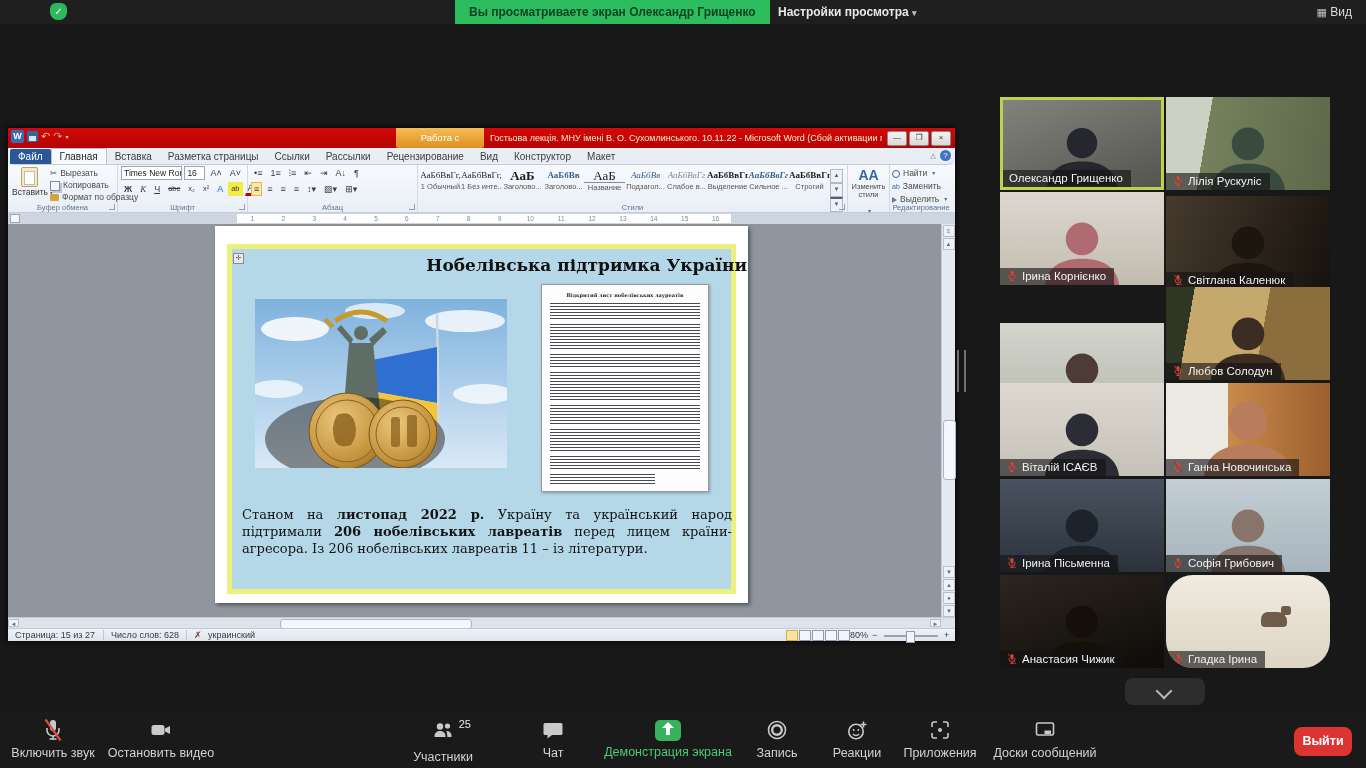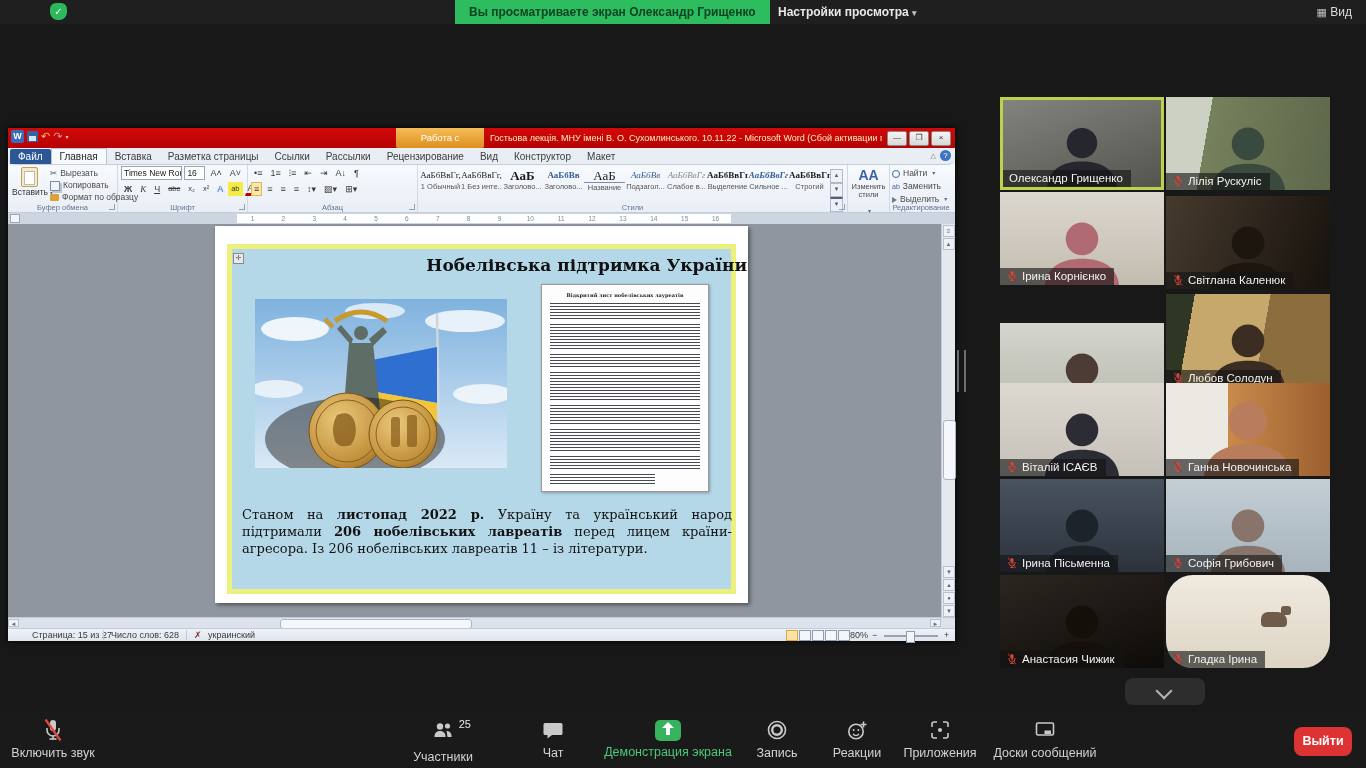--- a/index.html
+++ b/index.html
@@ -444,21 +444,21 @@
       </div>
     </div>
 
     <div class="hscroll">
       <span class="harrow" style="left:0">◄</span>
       <div class="hthumb"></div>
       <span class="harrow" style="right:14px">►</span>
     </div>
 
     <div class="wstatus">
-      <span class="stseg" style="left:24px">Страница: 15 из 27</span>
+      <span class="stseg" style="left:7px">Страница: 15 из 27</span>
       <span class="stdiv" style="left:95px"></span>
       <span class="stseg" style="left:103px">Число слов: 628</span>
       <span class="stdiv" style="left:178px"></span>
       <span class="stseg" style="left:186px;color:#8a2f2f">✗</span>
       <span class="stseg" style="left:200px">украинский</span>
       <span class="stseg" style="left:778px"><span class="viewic on"></span><span class="viewic"></span><span class="viewic"></span><span class="viewic"></span><span class="viewic"></span></span>
       <span class="stseg" style="left:842px">80%</span>
       <span class="stseg" style="left:864px">−</span>
       <span class="stseg" style="left:872px"><span class="ztrack"><span class="zthumb"></span></span></span>
       <span class="stseg" style="left:936px">+</span>
@@ -513,21 +513,21 @@
       <svg class="person" viewBox="0 0 100 64" style="color:#4d3c35">
           <use href="#person" fill="currentColor"></use>
         </svg>
       <div class="nm">
           <svg width="12" height="12" viewBox="0 0 24 24">
             <use href="#micoff"></use>
           </svg>
           <span>Інна Родіонова</span>
         </div>
     </div>
-    <div class="tile t6" style="left:1166px;top:294px">
+    <div class="tile t6" style="left:1166px;top:287px">
       <svg class="person" viewBox="0 0 100 64" style="color:#3b2d22">
           <use href="#person" fill="currentColor"></use>
         </svg>
       <div class="nm">
           <svg width="12" height="12" viewBox="0 0 24 24">
             <use href="#micoff"></use>
           </svg>
           <span>Любов Солодун</span>
         </div>
     </div>
@@ -605,20 +605,27 @@
       <svg width="24" height="24" viewBox="0 0 24 24">
           <rect x="9" y="2" width="6" height="11" rx="3" fill="#c9c9c9"></rect>
           <path d="M6 10v2a6 6 0 0 0 12 0v-2" stroke="#c9c9c9" fill="none" stroke-width="1.6"></path>
           <line x1="12" y1="18" x2="12" y2="21" stroke="#c9c9c9" stroke-width="1.6"></line>
           <line x1="8.5" y1="21" x2="15.5" y2="21" stroke="#c9c9c9" stroke-width="1.6"></line>
           <line x1="4.5" y1="1.5" x2="19.5" y2="22.5" stroke="#e04a3f" stroke-width="2.2"></line>
         </svg>
       <span class="lbl">Включить звук</span>
     </div>
 
+    <div class="tbtn" style="left:106px;width:110px">
+      <svg width="24" height="24" viewBox="0 0 24 24">
+          <rect x="2.5" y="7" width="13" height="10" rx="2.5" fill="#c9c9c9"></rect>
+          <path d="M16 10.5 21 8v8l-5-2.5z" fill="#c9c9c9"></path>
+        </svg>
+      <span class="lbl">Остановить видео</span>
+    </div>
 
     <div class="tbtn" style="left:392px;width:102px">
       <span style="position:relative">
         <svg width="24" height="24" viewBox="0 0 24 24">
             <circle cx="9" cy="8.5" r="3.2" fill="#c9c9c9"></circle>
             <path d="M3.5 18c0-3 2.5-5 5.5-5s5.5 2 5.5 5v1h-11z" fill="#c9c9c9"></path>
             <circle cx="16.5" cy="8" r="2.6" fill="#c9c9c9"></circle>
             <path d="M15.5 12.7c2.8.3 5 2.2 5 4.8v1.5h-4z" fill="#c9c9c9"></path>
           </svg>
         <span class="badge">25</span>

